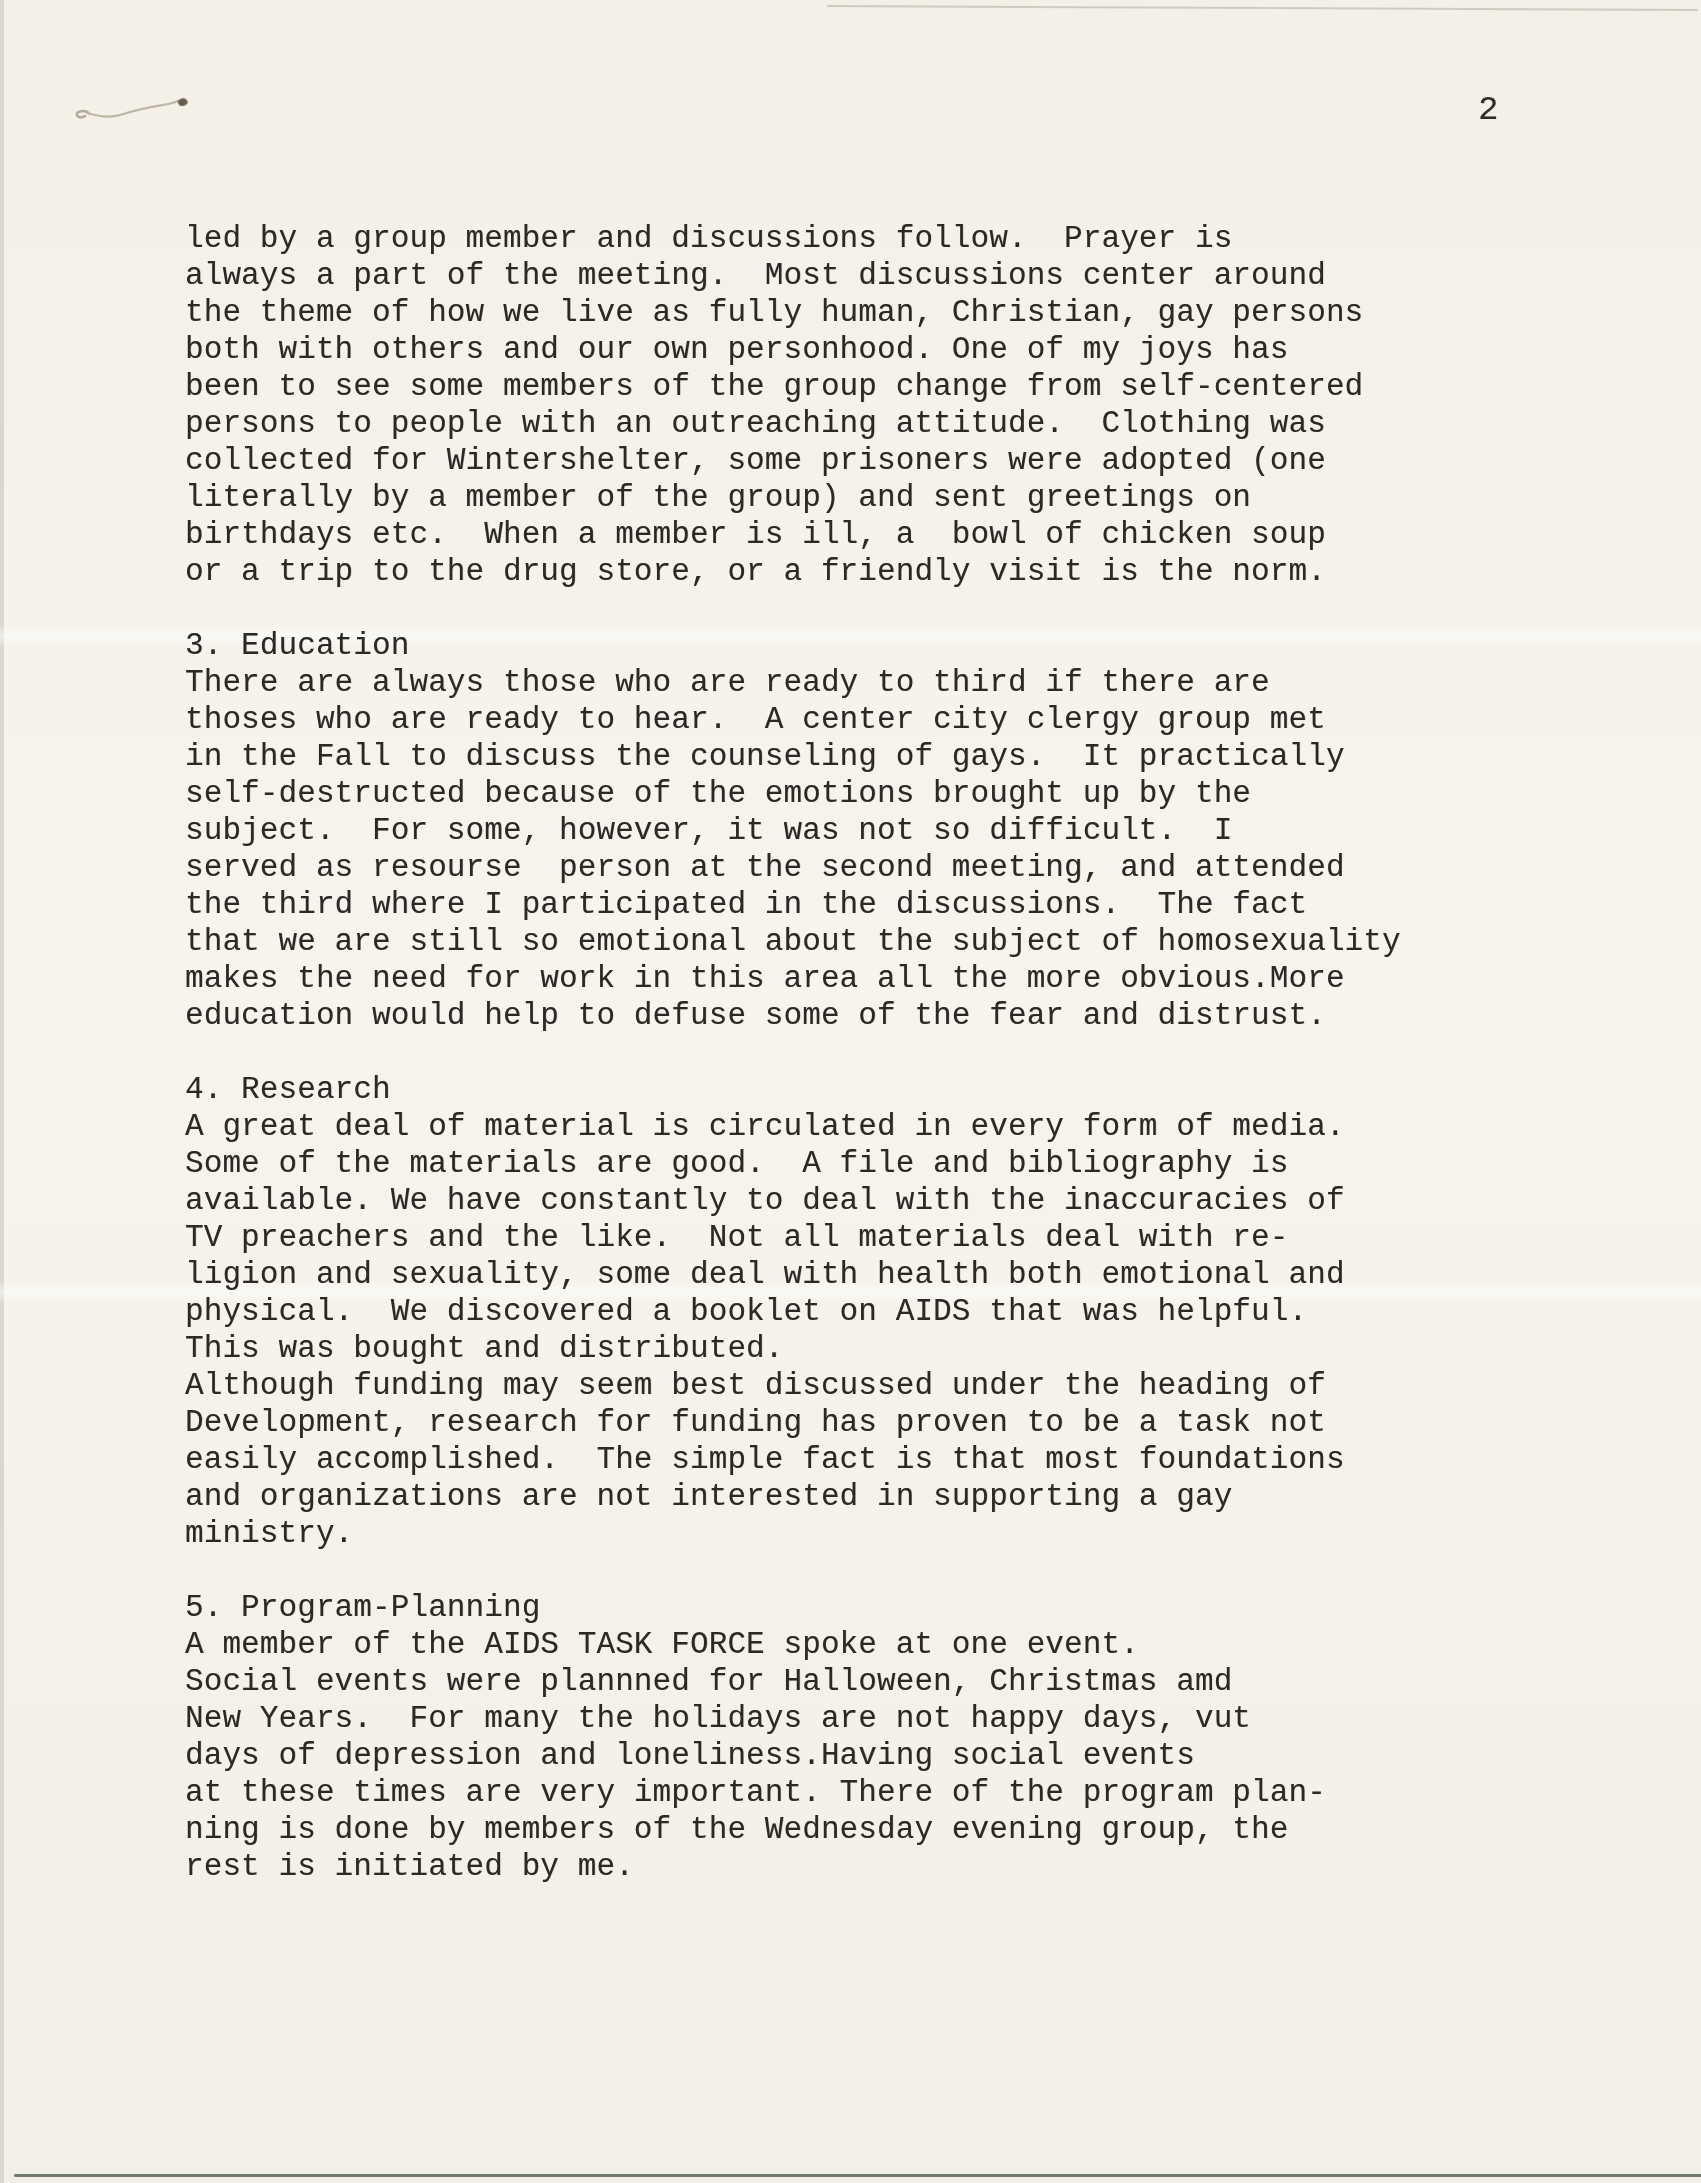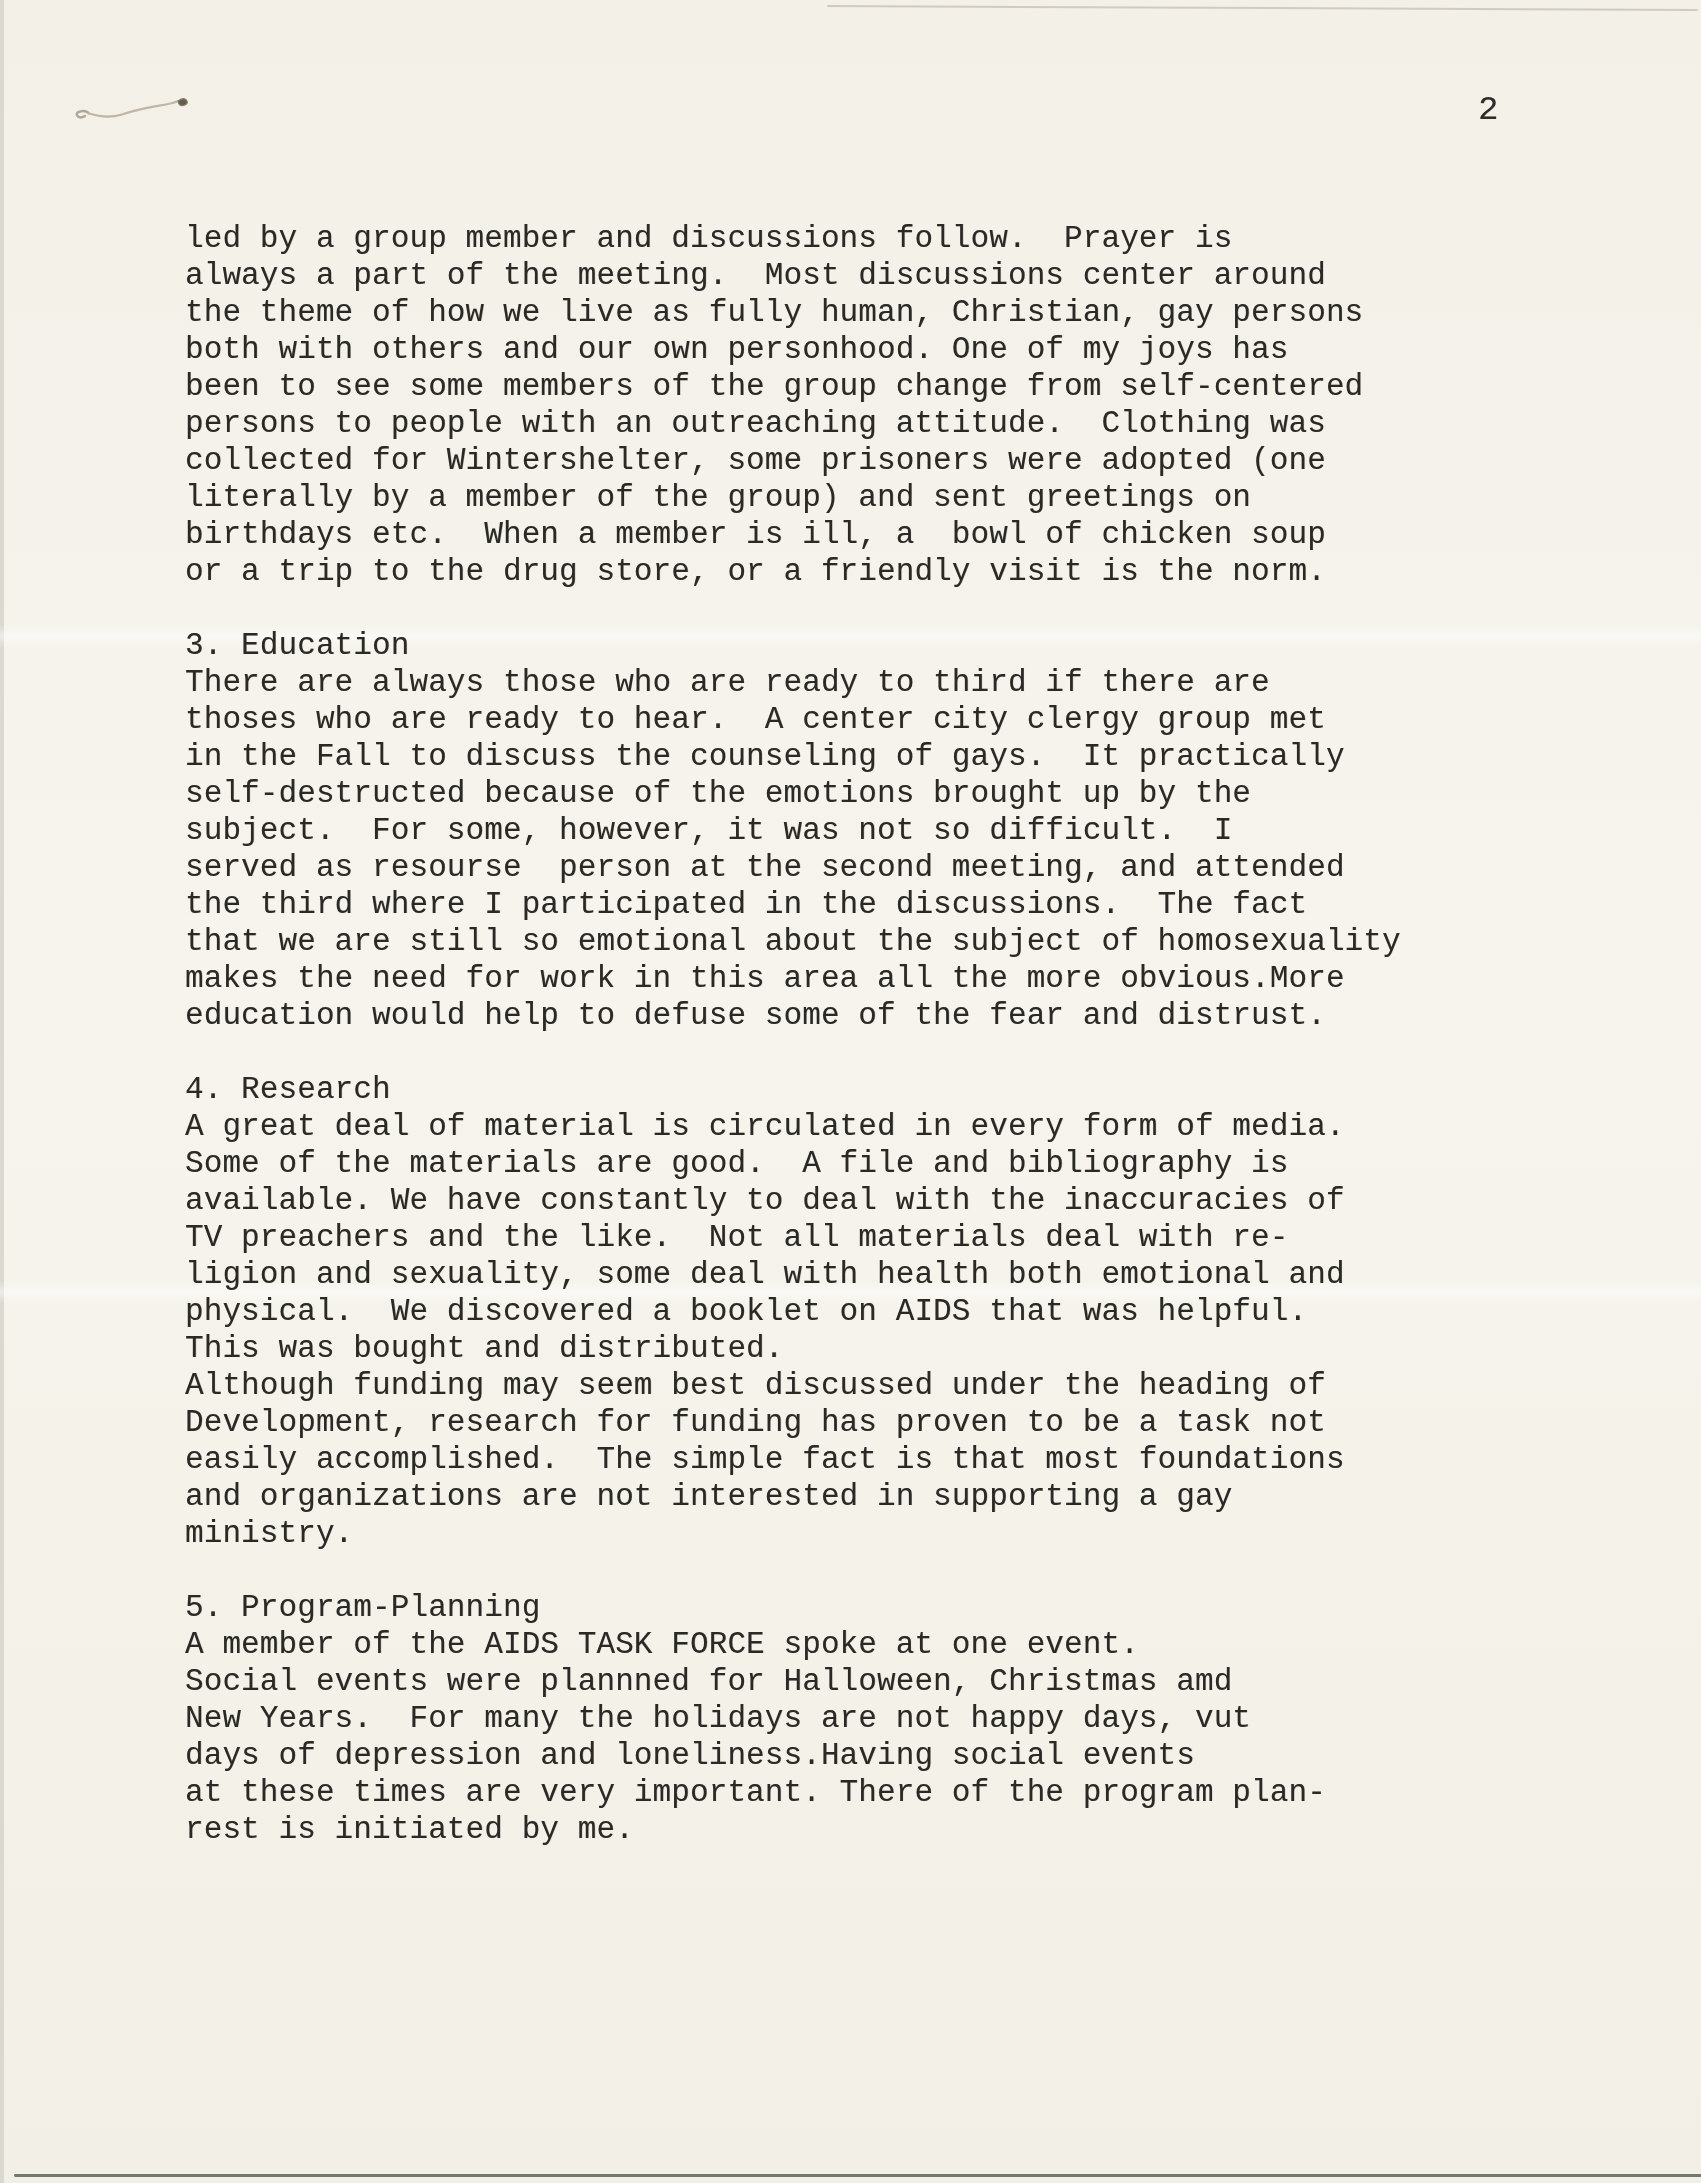--- a/index.html
+++ b/index.html
@@ -151,18 +151,19 @@
         <div class="line">and organizations are not interested in supporting a gay</div>
         <div class="line">ministry.</div>
       </div>
     <div class="paragraph">
         <div class="line">5. Program-Planning</div>
         <div class="line">A member of the AIDS TASK FORCE spoke at one event.</div>
         <div class="line">Social events were plannned for Halloween, Christmas amd</div>
         <div class="line">New Years.  For many the holidays are not happy days, vut</div>
         <div class="line">days of depression and loneliness.Having social events</div>
         <div class="line">at these times are very important. There of the program plan-</div>
+        <div class="line">ning is done by members of the Wednesday evening group, the</div>
         <div class="line">rest is initiated by me.</div>
       </div>
   </div>
 
 </div>
 
 
 </body></html>

